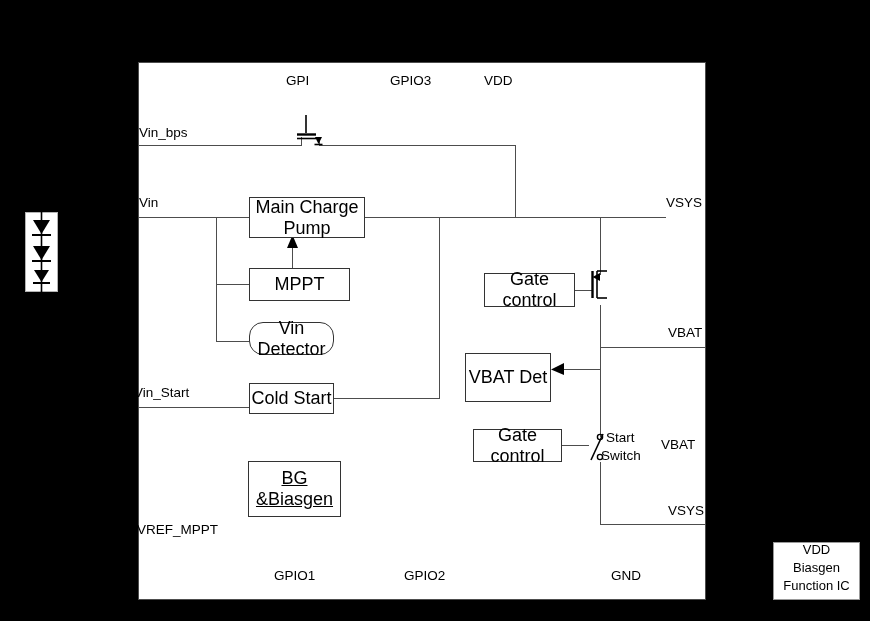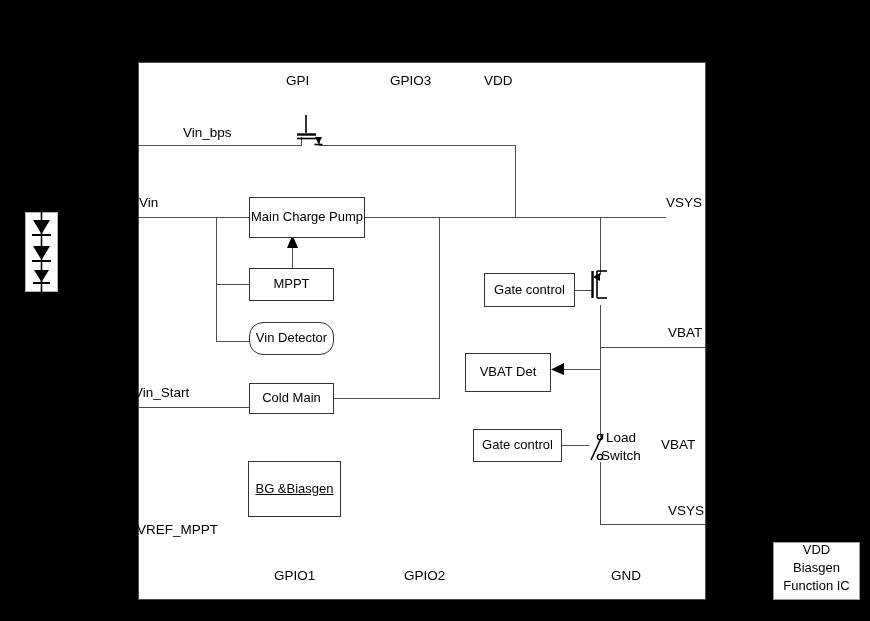--- a/index.html
+++ b/index.html
@@ -22,21 +22,21 @@
     box-sizing: border-box;
   }
   .blk {
     position: absolute;
     background: #ffffff;
     border: 1px solid #333333;
     box-sizing: border-box;
     display: flex;
     align-items: center;
     justify-content: center;
-    font-size: 13px;
+    font-size: 18px;
     color: #000000;
     line-height: 1.15;
     text-align: center;
   }
   .lbl {
     position: absolute;
     font-size: 13.5px;
     color: #000000;
     white-space: nowrap;
     line-height: 1.2;
@@ -99,21 +99,21 @@
   <div class="panel" style="left:138px; top:62px; width:568px; height:538px;"></div>
 
   <div class="lbl" style="left:286px; top:73px;">GPI</div>
   <div class="lbl" style="left:390px; top:73px;">GPIO3</div>
   <div class="lbl" style="left:484px; top:73px;">VDD</div>
 
   <div class="lbl" style="left:274px; top:568px;">GPIO1</div>
   <div class="lbl" style="left:404px; top:568px;">GPIO2</div>
   <div class="lbl" style="left:611px; top:568px;">GND</div>
 
-  <div class="lbl" style="left:139px; top:125px;margin-left:44px;">Vin_bps</div>
+  <div class="lbl" style="left:139px; top:125px;">Vin_bps</div>
   <div class="lbl" style="left:139px; top:195px;">Vin</div>
   <div class="lbl" style="left:134px; top:385px;">Vin_Start</div>
   <div class="lbl" style="left:137px; top:522px;">VREF_MPPT</div>
 
   <div class="lbl" style="left:666px; top:195px;">VSYS</div>
   <div class="lbl" style="left:668px; top:325px;">VBAT</div>
   <div class="lbl" style="left:668px; top:503px;">VSYS</div>
 
   <div class="lbl" style="left:661px; top:437px;">VBAT</div>
 
@@ -197,36 +197,36 @@
     </svg>
   </div>
 
   <div class="sym" style="left:588px; top:430px;">
     <svg width="24" height="36" viewBox="0 0 24 36">
       <circle cx="12" cy="7" r="2.6" fill="none" stroke="#000" stroke-width="1.4"></circle>
       <circle cx="12" cy="27" r="2.6" fill="none" stroke="#000" stroke-width="1.4"></circle>
       <line x1="3" y1="30" x2="15" y2="4" stroke="#000" stroke-width="1.6"></line>
     </svg>
   </div>
-  <div class="lbl" style="left:606px; top:430px;">Load</div>
+  <div class="lbl" style="left:606px; top:430px;">Start</div>
   <div class="lbl" style="left:601px; top:448px;">Switch</div>
 
   <div class="blk" style="left:249px; top:197px; width:116px; height:41px;">Main Charge Pump</div>
 
-  <div class="blk" style="left:249px; top:268px; width:85px; height:33px;">MPPT</div>
+  <div class="blk" style="left:249px; top:268px; width:101px; height:33px;">MPPT</div>
 
   <div class="blk" style="left:249px; top:322px; width:85px; height:33px;border-radius:14px;">Vin Detector</div>
 
-  <div class="blk" style="left:249px; top:383px; width:85px; height:31px;">Cold Main</div>
+  <div class="blk" style="left:249px; top:383px; width:85px; height:31px;">Cold Start</div>
 
   <div class="blk" style="left:248px; top:461px; width:93px; height:56px;text-decoration:underline;">BG &amp;Biasgen</div>
 
   <div class="blk" style="left:484px; top:273px; width:91px; height:34px;">Gate control</div>
 
-  <div class="blk" style="left:465px; top:353px; width:86px; height:39px;">VBAT Det</div>
+  <div class="blk" style="left:465px; top:353px; width:86px; height:49px;">VBAT Det</div>
 
   <div class="blk" style="left:473px; top:429px; width:89px; height:33px;">Gate control</div>
 
   <div class="custbox" style="left:773px; top:542px; width:87px; height:58px;">
     <div class="cust-txt" style="top:-1px;">VDD</div>
     <div class="cust-txt" style="top:17px;">Biasgen</div>
     <div class="cust-txt" style="top:35px;">Function IC</div>
   </div>
 
 </div>

